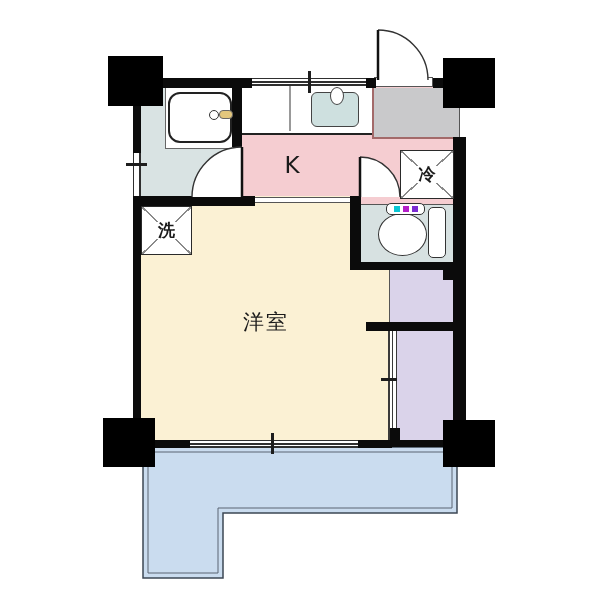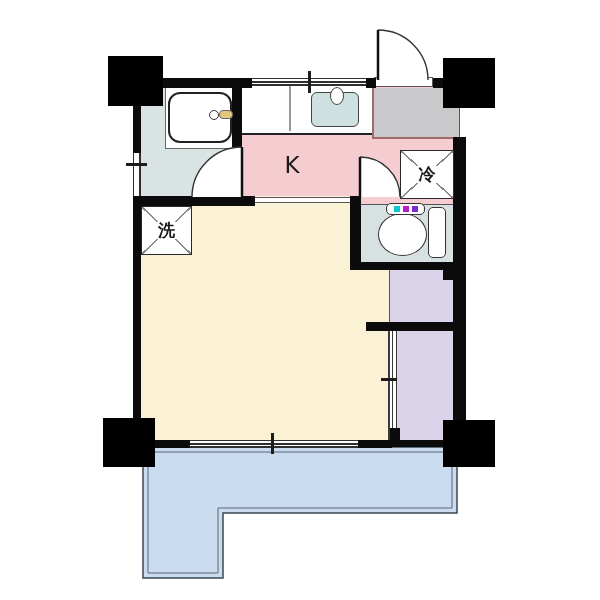--- a/index.html
+++ b/index.html
@@ -118,14 +118,15 @@
   <div class="xbox" style="left:400px;top:150px;width:52px;height:47px;">
     <span>冷</span>
   </div>
 
   <div class="pillar" style="left:108px;top:56px;width:55px;height:50px;"></div>
   <div class="pillar" style="left:443px;top:58px;width:52px;height:50px;"></div>
   <div class="pillar" style="left:103px;top:418px;width:52px;height:49px;"></div>
   <div class="pillar" style="left:443px;top:420px;width:52px;height:47px;"></div>
 
   <div class="label" style="left:272px;top:151px;width:40px;height:28px;font-size:23px;">K</div>
+  <div class="label" style="left:225px;top:309px;width:82px;height:26px;font-size:21px;letter-spacing:2px;">洋室</div>
 
 </div>
 
 </body></html>

